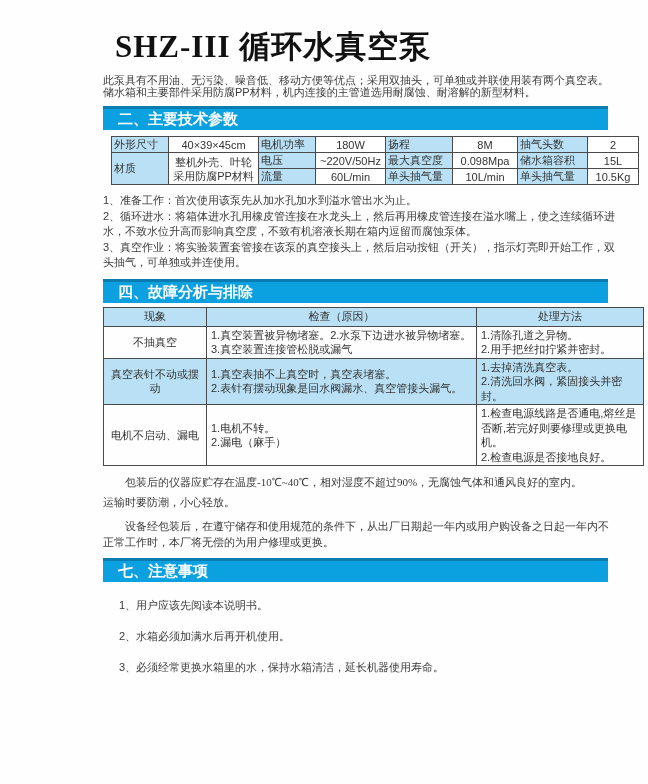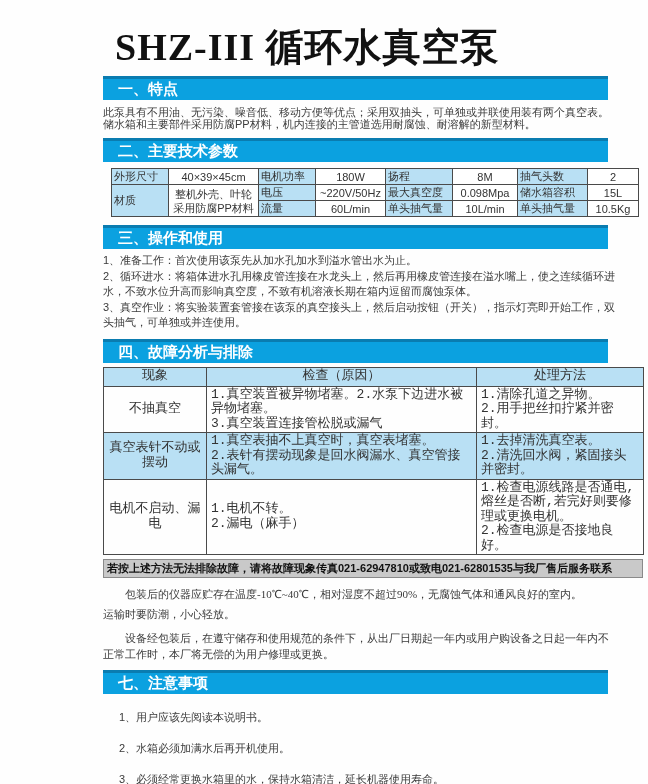--- a/index.html
+++ b/index.html
@@ -1,57 +1,56 @@
 <!DOCTYPE html>
 <html><head>
 <meta charset="utf-8">
 <style>
   html,body{margin:0;padding:0;background:#ffffff;}
   body{width:648px;height:784px;overflow:hidden;
        font-family:"Liberation Sans","DejaVu Sans",sans-serif;color:#3a3a3a;}
   .page{position:relative;width:648px;height:784px;background:#fefefe;}
   .doc-title{margin:0;padding:26px 0 0 115px;font-family:"Liberation Serif","DejaVu Serif",serif;
-             font-weight:bold;font-size:38px;line-height:42px;color:#111;letter-spacing:1px;}
+             font-weight:bold;font-size:31px;line-height:42px;color:#111;letter-spacing:1px;}
   .content{margin-left:103px;width:545px;}
   .bar{box-sizing:border-box;width:505px;height:24px;margin-top:8px;
        background:#0ba1e0;border-top:3px solid #0a7cb0;
        color:#ffffff;font-weight:bold;font-size:15px;line-height:20px;padding-left:15px;}
   .para{width:515px;font-size:11px;line-height:12px;margin:6px 0 4px 0;white-space:pre-line;}
   .para.tight{line-height:15.5px;margin-top:4px;}
   .para.lh20{line-height:20px;}
   .para.lh16{line-height:16px;}
   .indent{text-indent:2em;font-family:Liberation Serif, serif;}
   
   table{border-collapse:collapse;}
   .spec{width:527px;margin:6px 0 8px 8px;table-layout:fixed;font-size:11px;}
   .spec td{border:1px solid #4a4a4a;height:15px;padding:0 4px;color:#333;}
   .spec .lbl{background:#b9e0f4;text-align:left;padding:0 2px;}
   .spec .val{background:#ffffff;text-align:center;}
   .spec .pre{white-space:pre-line;text-align:center;line-height:14px;}
   
-  .fault{width:540px;margin:4px 0 0 0;table-layout:fixed;font-size:13px;font-family:Liberation Mono, monospace;}
+  .fault{width:540px;margin:4px 0 0 0;table-layout:fixed;font-size:11px;}
   .fault td{border:1px solid #4a4a4a;padding:1px 4px;line-height:14.5px;vertical-align:middle;color:#333;}
   .fault .hd{background:#b9e0f4;text-align:center;height:16px;font-weight:normal;}
   .fault .ph{text-align:center;}
   .fault .ml{white-space:pre-line;}
   .fault tr.alt td{background:#b9e0f4;}
   .note-bar{box-sizing:border-box;width:540px;margin-top:4px;background:#c9c9c9;border:1px solid #8a8a8a;
             font-size:11px;font-weight:bold;color:#111;padding:2px 3px;line-height:13px;white-space:nowrap;}
   .notes{margin:4px 0 0 0;font-size:11px;line-height:15px;}
   .notes div{margin:16px;}
 </style>
 </head>
 <body>
 
 <div class="page">
   <h1 class="doc-title">SHZ-III 循环水真空泵</h1>
 
   <div class="content">
 
-    <div class="bar">一、特点</div>
     <div class="para">此泵具有不用油、无污染、噪音低、移动方便等优点；采用双抽头，可单独或并联使用装有两个真空表。储水箱和主要部件采用防腐PP材料，机内连接的主管道选用耐腐蚀、耐溶解的新型材料。</div>
 
     <div class="bar">二、主要技术参数</div>
     <table class="spec">
       <colgroup>
         <col style="width:57px">
           <col style="width:90px">
           <col style="width:57px">
           <col style="width:70px">
         <col style="width:67px">
@@ -85,21 +84,20 @@
         <td class="lbl">流量</td>
         <td class="val">60L/min</td>
         <td class="lbl">单头抽气量</td>
         <td class="val">10L/min</td>
         <td class="lbl">单头抽气量</td>
         <td class="val">10.5Kg</td>
       </tr>
     </tbody>
       </table>
 
-    <div class="bar">三、操作和使用</div>
     <div class="para tight">1、准备工作：首次使用该泵先从加水孔加水到溢水管出水为止。
 2、循环进水：将箱体进水孔用橡皮管连接在水龙头上，然后再用橡皮管连接在溢水嘴上，使之连续循环进水，不致水位升高而影响真空度，不致有机溶液长期在箱内逗留而腐蚀泵体。
 3、真空作业：将实验装置套管接在该泵的真空接头上，然后启动按钮（开关），指示灯亮即开始工作，双头抽气，可单独或并连使用。</div>
 
     <div class="bar">四、故障分析与排除</div>
     <table class="fault">
       <colgroup>
           <col style="width:103px">
           <col style="width:270px">
           <col style="width:167px">
@@ -126,21 +124,20 @@
       </tr>
       <tr>
         <td class="ph">电机不启动、漏电</td>
         <td class="ml">1.电机不转。
 2.漏电（麻手）</td>
         <td class="ml">1.检查电源线路是否通电,熔丝是否断,若完好则要修理或更换电机。
 2.检查电源是否接地良好。</td>
       </tr>
     </tbody>
       </table>
-    <div class="note-bar">若按上述方法无法排除故障，请将故障现象传真021-62947810或致电021-62801535与我厂售后服务联系</div>
 
     <div class="para lh20 indent">包装后的仪器应贮存在温度-10℃~40℃，相对湿度不超过90%，无腐蚀气体和通风良好的室内。
 运输时要防潮，小心轻放。</div>
 
     <div class="para lh16 indent">设备经包装后，在遵守储存和使用规范的条件下，从出厂日期起一年内或用户购设备之日起一年内不正常工作时，本厂将无偿的为用户修理或更换。</div>
 
     <div class="bar">七、注意事项</div>
     <div class="notes">
       <div>1、用户应该先阅读本说明书。</div>
       <div>2、水箱必须加满水后再开机使用。</div>

